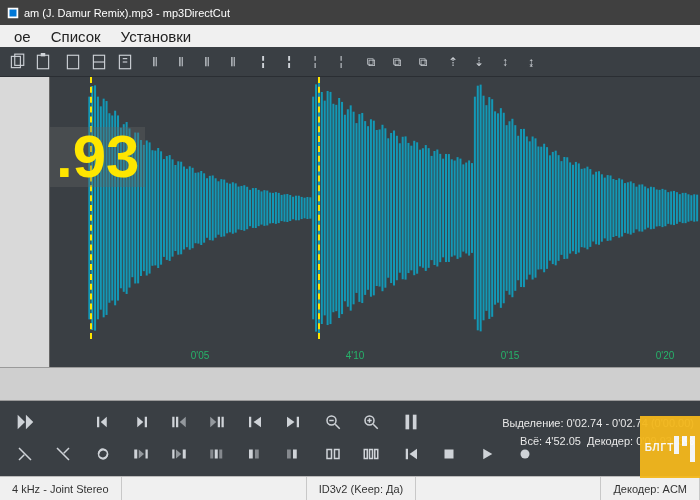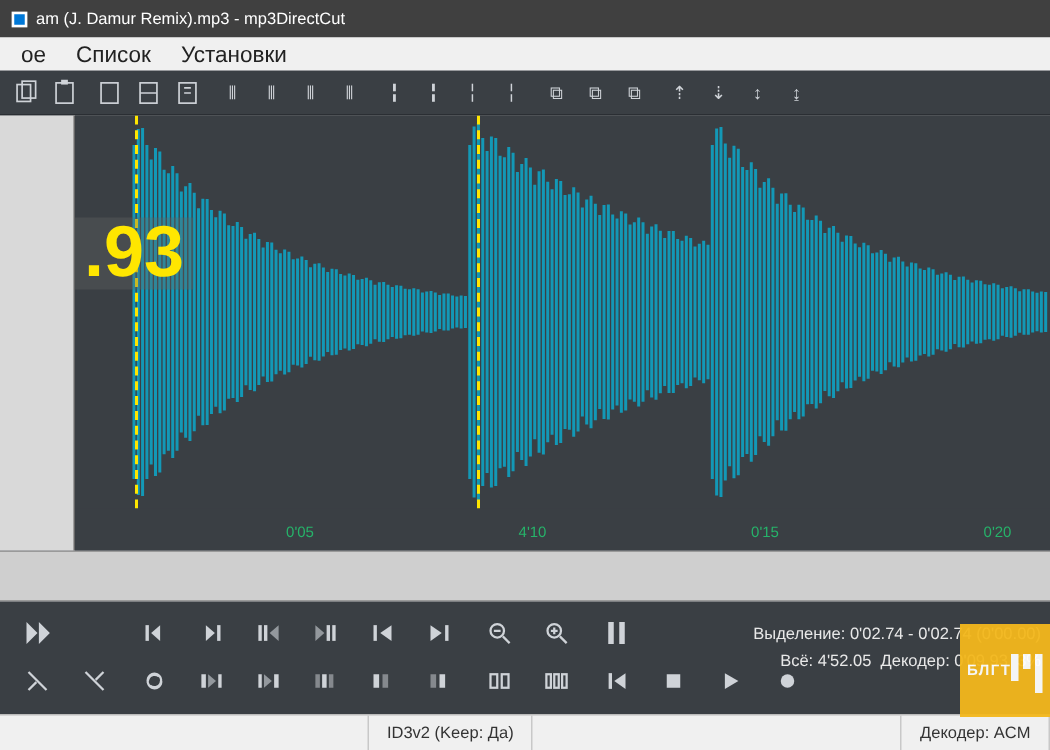--- a/index.html
+++ b/index.html
@@ -21,23 +21,23 @@
     padding:0 8px; gap:12px; border-bottom:1px solid #2a2e33; }
   .tbtn { width:18px; height:18px; color:#cfd3d8; display:flex; align-items:center;
     justify-content:center; font-size:12px; }
   .tseg { display:flex; gap:8px; }
 
   
   .wavewrap { position:relative; height:290px; background:#3a3f44; display:flex; }
   .leftmeter { width:50px; background:#d9d9d9; border-right:1px solid #666; }
   .waveclip { flex:1; position:relative; overflow:hidden; }
   .waveform { position:absolute; left:0; right:0; top:0; bottom:28px; }
-  .bigtime { position:absolute; left:0; top:50px; font-size:48px; font-weight:bold;
+  .bigtime { position:absolute; left:0; top:50px; font-size:60px; font-weight:bold;
     color:#ffe600; background:rgba(100,100,100,0.35); padding:0 6px; line-height:1;
-    font-family:"Segoe UI", sans-serif;margin-top:18px; }
+    font-family:"Segoe UI", sans-serif; }
   .timeruler { position:absolute; left:0; right:0; bottom:0; height:28px;
     background:#3a3f44; color:#26b36a; font-size:10px; }
   .timeruler .tick { position:absolute; bottom:6px; }
   .timeruler .tick span { display:block; transform:translateX(-50%); }
 
   .marker-start { position:absolute; top:0; bottom:28px; width:0;
     border-left:2px dashed #ffe600; }
   .marker-now   { position:absolute; top:0; bottom:28px; width:0;
     border-left:2px dashed #ffe600; }
 
@@ -582,20 +582,21 @@
         <span>Всё:</span>
         <span>4'52.05</span>&nbsp;
         <span>Декодер:</span>
         <span>0'09.93</span>&nbsp;
         <span>3%</span>
       </div>
     </div>
   </div>
 
   <div class="status">
+    <div class="cell">4 kHz - Joint Stereo</div>
     <div class="cell grow"></div>
     <div class="cell">ID3v2 (Keep: Да)</div>
     <div class="cell grow"></div>
     <div class="cell">Декодер: ACM</div>
   </div>
 
   <div class="wm">
     <span>БЛГТ</span>
     <div class="bars">
         <span></span>

